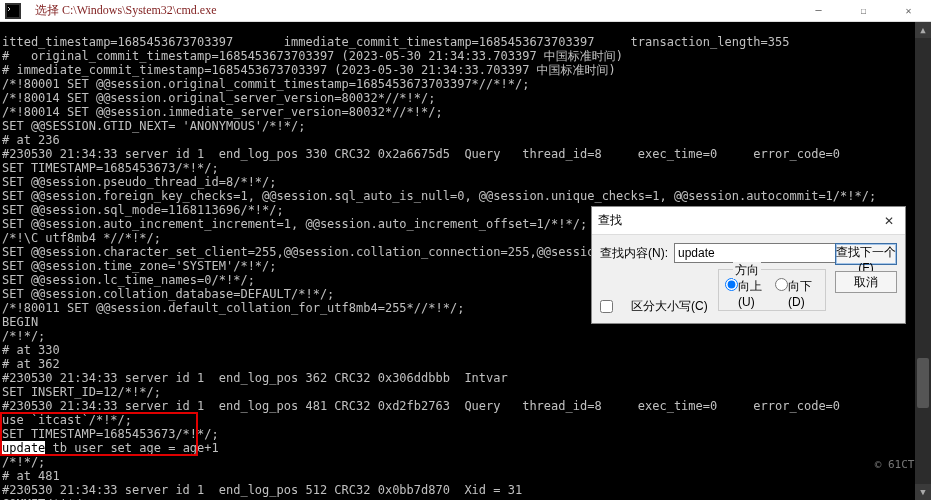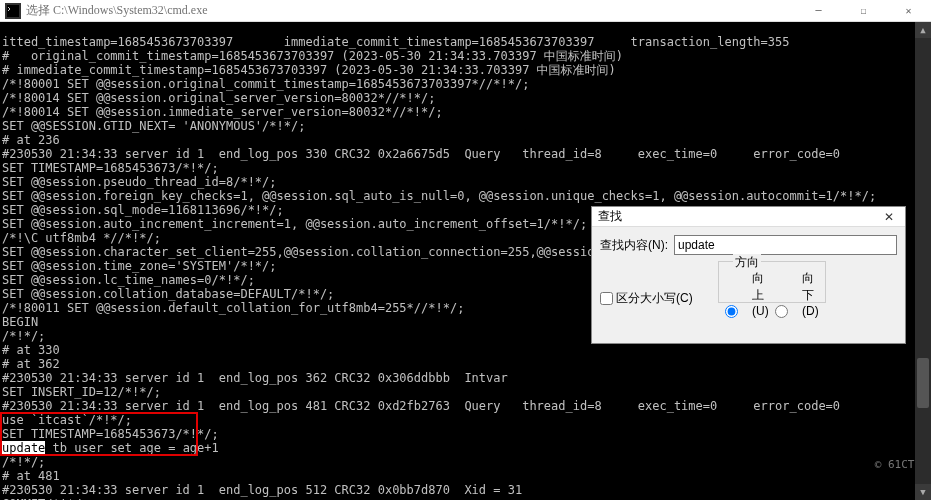--- a/index.html
+++ b/index.html
@@ -1,39 +1,39 @@
 <!DOCTYPE html>
 <html><head>
 <meta charset="utf-8">
 <style>
 * { margin: 0; padding: 0; box-sizing: border-box; }
 body { width: 931px; height: 500px; font-family: "SimSun", monospace; font-size: 12px; background: #f0f0f0; overflow: hidden; position: relative; }
 .titlebar { height: 22px; background: #fff; display: flex; align-items: center; border-bottom: 1px solid #ddd; }
 .titlebar .app-icon { width: 16px; height: 16px; margin: 0 5px; }
-.titlebar .title { flex: 1; font-size: 12px; color: #737373; font-family: "SimSun"; }
+.titlebar .title { flex: 1; font-size: 12px; color: #7f1d1d; font-family: "SimSun"; margin-left: 9px; }
 .titlebar .win-controls { display: flex; }
 .titlebar .win-btn { width: 45px; height: 22px; display: flex; align-items: center; justify-content: center; color: #666; font-size: 10px; }
 .terminal { background: #000; color: #c0c0c0; height: 478px; overflow: hidden; font-family: "Consolas", "SimSun", monospace; font-size: 12px; line-height: 14px; white-space: pre; padding: 13px 2px; position: relative; }
 .line { display: block; }
 .highlight-box { position: absolute; border: 2px solid #e00000; }
 .highlight-sel { background: #fff; color: #000; }
 .watermark { position: absolute; right: 10px; bottom: 28px; color: #777; font-size: 11px; }
 .find-dialog { position: absolute; top: 206px; left: 591px; width: 315px; background: #f0f0f0; border: 1px solid #888; box-shadow: 2px 2px 6px rgba(0,0,0,.3); font-family: "SimSun", sans-serif; font-size: 12px; }
-.find-title { height: 20px; display: flex; align-items: center; padding: 0 6px; border-bottom: 1px solid #ddd; background: #fff; }
+.find-title { height: 28px; display: flex; align-items: center; padding: 0 6px; border-bottom: 1px solid #ddd; background: #fff; }
 .find-title .t { flex: 1; }
 .find-title .x { width: 20px; height: 18px; display: flex; align-items: center; justify-content: center; color: #333; }
-.find-body { padding: 8px 8px 20px 8px; position: relative; height: 116px; }
+.find-body { padding: 8px 8px 20px 8px; position: relative; height: 88px; }
 .find-row { display: flex; align-items: center; gap: 4px; }
 .find-row label { margin-right: 2px; }
 .find-row input[type=text] { flex: 1; border: 1px solid #7a7a7a; height: 20px; padding: 1px 3px; font-size: 12px; width: 120px; }
 .group { position: absolute; border: 1px solid #ccc; top: 34px; left: 126px; width: 108px; height: 42px; padding: 8px 6px 4px; }
 .group .legend { position: absolute; top: -8px; left: 14px; background: #f0f0f0; padding: 0 2px; font-size: 12px; }
-.group label { font-size: 12px; display: flex; align-items: flex-end; gap: 14px; }
+.group label { font-size: 12px; display: flex; align-items: flex-start; gap: 0; }
 .radios { display: flex; gap: 6px; }
-.chk { position: absolute; top: 63px; left: 8px; display: flex; align-items: center; gap: 3px; }
+.chk { position: absolute; top: 63px; left: 8px; display: flex; align-items: center; gap: 18px; }
 .btns { position: absolute; right: 8px; top: 8px; display: flex; flex-direction: column; gap: 6px; }
 .btns button { width: 62px; height: 22px; font-size: 12px; border: 1px solid #999; background: #f5f5f5; }
 .btns button:first-child { border: 1px solid #3b6ea5; box-shadow: 0 0 0 1px #a3c4e8 inset; }
 .sb { position: absolute; right: 0; top: 22px; width: 16px; height: 478px; background: #2c2c2c; }
 .sb-track { position: absolute; top: 16px; bottom: 16px; left: 0; right: 0; }
 .sb-thumb { position: absolute; left: 2px; right: 2px; top: 320px; height: 50px; background: #555; border-radius: 2px; }
 .sb-btn { position: absolute; left: 0; right: 0; height: 16px; background: #3a3a3a; color: #aaa; font-size: 9px; text-align: center; line-height: 16px; }
 </style>
 </head>
 <body>
@@ -84,14 +84,18 @@
         <label>
             <input type="radio" name="dir" style=""> 
             <span>向下(D)</span>
           </label>
       </div>
     </div>
     <div class="chk">
       <input type="checkbox" style="">
       <span>区分大小写(C)</span>
     </div>
+    <div class="btns">
+      <button>查找下一个(F)</button>
+      <button>取消</button>
+    </div>
   </div>
 </div>
 
 </body></html>

